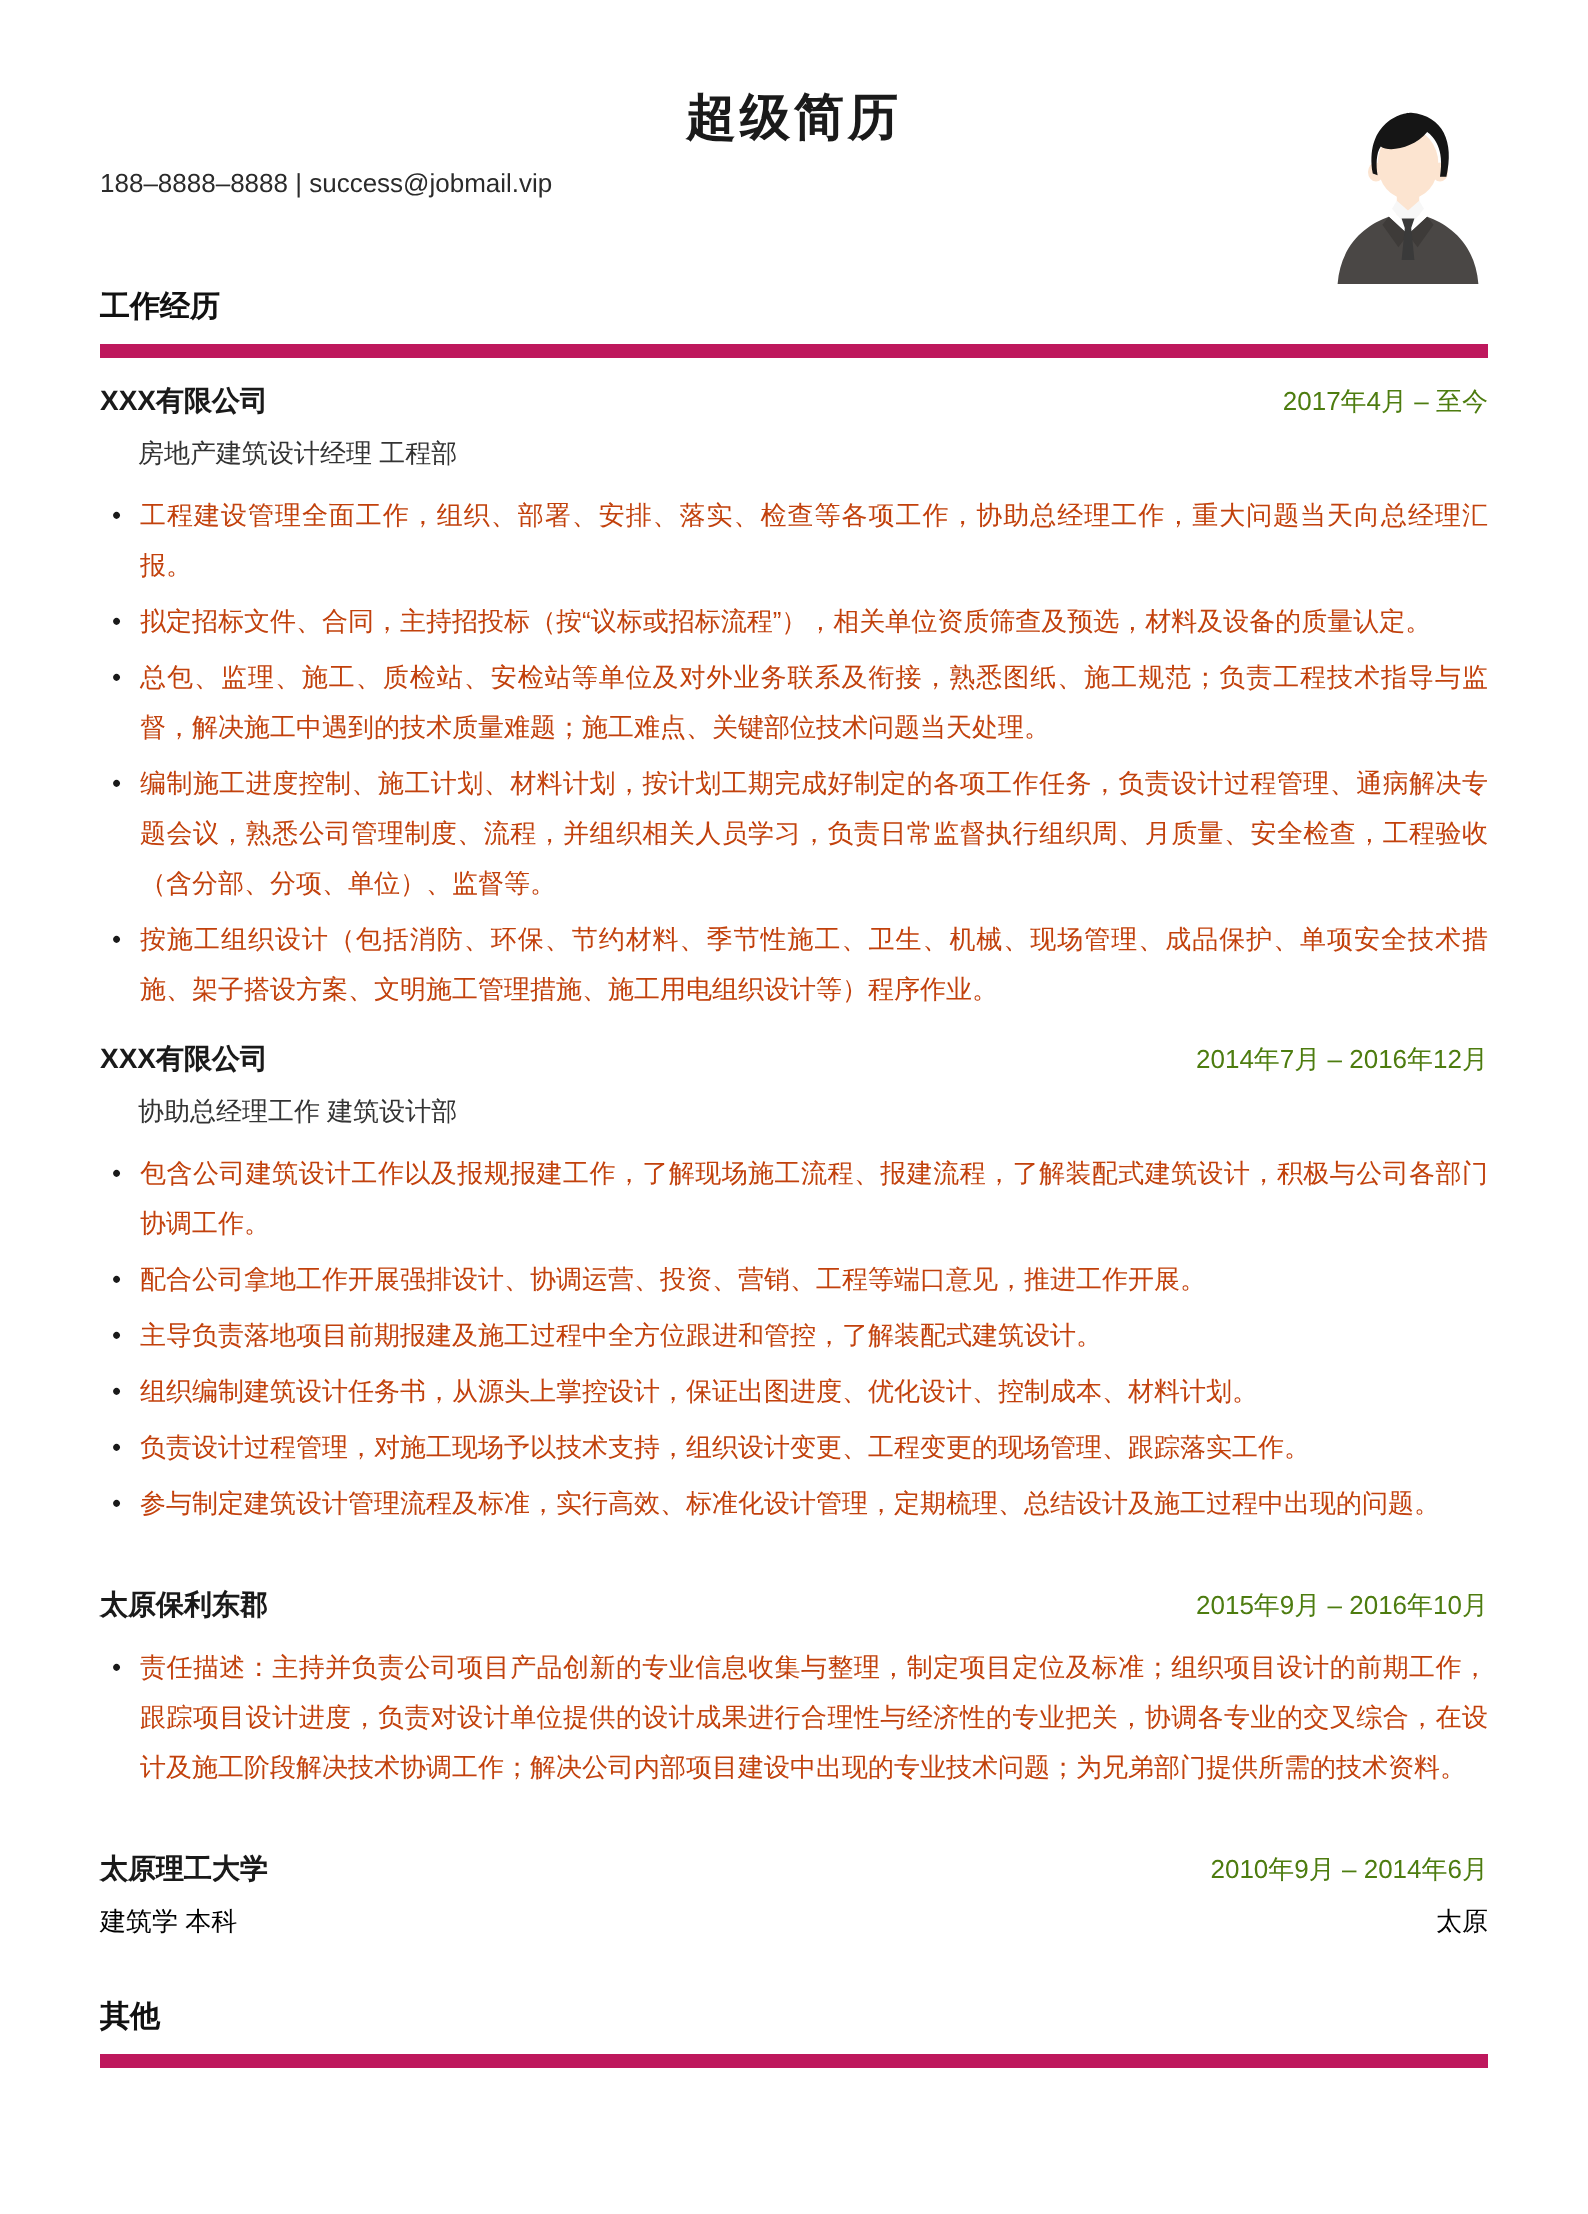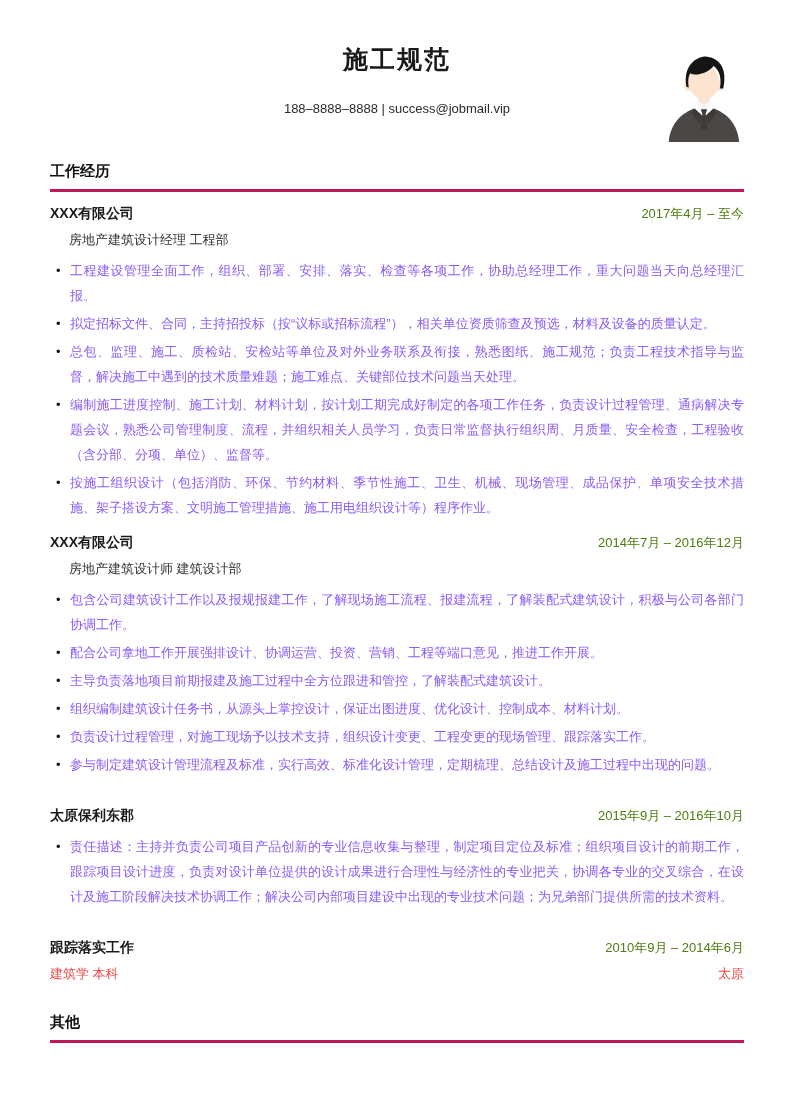--- a/index.html
+++ b/index.html
@@ -21,86 +21,86 @@
   .resume-title {
     margin: 0;
     text-align: center;
     font-size: 25px;
     font-weight: 700;
     color: #1a1a1a;
     letter-spacing: 2px;
     line-height: 30px;
   }
   .contact-line {
-    margin-top: 27px;
-    text-align: center;
+    margin-top: 10px;
+    text-align: left;
     font-size: 13px;
     color: #2b2b2b;
   }
   .avatar {
     position: absolute;
     top: 50px;
     right: 50px;
     width: 80px;
     height: 92px;
     overflow: hidden;
     background: #ffffff;
   }
   section { margin-top: 30px; }
   section.first { margin-top: 46px; }
   .sec-title {
     font-size: 15px;
     font-weight: 700;
     color: #111111;
     padding-bottom: 9px;
-    border-bottom: 3px solid #be185d;
+    border-bottom: 7px solid #be185d;
     line-height: 18px;
   }
   .row {
     display: flex;
     justify-content: space-between;
     align-items: baseline;
     margin-top: 13px;
     text-align: right;
   }
   .row.tight { margin-top: 8px; }
   .company { font-size: 14px; font-weight: 700; color: #1a1a1a; }
   .date { font-size: 13px; color: #4d7c0f; white-space: nowrap; }
   .role { margin-top: 8px; font-size: 13px; color: #333333; margin-left: 19px; }
-  .plain { font-size: 13px; color: #ef4444; }
+  .plain { font-size: 13px; color: #000000; }
   ul.bullets {
     list-style: none;
     margin: 9px 0 0 0;
     padding: 0;
   }
   ul.bullets li {
     position: relative;
     padding-left: 20px;
     font-size: 13px;
-    color: #8b5cf6;
+    color: #c2410c;
     line-height: 25px;
     margin-bottom: 3px;
     text-align: justify;
   }
   ul.bullets li::before {
     content: "\2022";
     position: absolute;
     left: 6px;
     top: 0;
     color: #1a1a1a;
   }
   .entry { margin-bottom: 14px; }
   .entry:last-child { margin-bottom: 0; }
 </style>
 </head>
 <body>
 
 <div class="page">
 
-  <h1 class="resume-title">施工规范</h1>
+  <h1 class="resume-title">超级简历</h1>
   <div class="contact-line">188–8888–8888 | success@jobmail.vip</div>
 
   <div class="avatar">
     <svg width="80" height="92" viewBox="0 0 100 115" xmlns="http://www.w3.org/2000/svg">
       <rect x="0" y="0" width="100" height="115" fill="#ffffff"></rect>
 
       <ellipse cx="30" cy="45" rx="5" ry="6" fill="#fce4d0"></ellipse>
       <ellipse cx="70" cy="45" rx="5" ry="6" fill="#fce4d0"></ellipse>
 
       <rect x="43" y="56" width="14" height="16" fill="#fce4d0"></rect>
@@ -136,21 +136,21 @@
         <li>编制施工进度控制、施工计划、材料计划，按计划工期完成好制定的各项工作任务，负责设计过程管理、通病解决专题会议，熟悉公司管理制度、流程，并组织相关人员学习，负责日常监督执行组织周、月质量、安全检查，工程验收（含分部、分项、单位）、监督等。</li>
         <li>按施工组织设计（包括消防、环保、节约材料、季节性施工、卫生、机械、现场管理、成品保护、单项安全技术措施、架子搭设方案、文明施工管理措施、施工用电组织设计等）程序作业。</li>
       </ul>
     </div>
 
     <div class="entry">
       <div class="row">
         <span class="company">XXX有限公司</span>
         <span class="date">2014年7月 – 2016年12月</span>
       </div>
-      <div class="role">房地产建筑设计师 建筑设计部</div>
+      <div class="role">协助总经理工作 建筑设计部</div>
       <ul class="bullets">
         <li>包含公司建筑设计工作以及报规报建工作，了解现场施工流程、报建流程，了解装配式建筑设计，积极与公司各部门协调工作。</li>
         <li>配合公司拿地工作开展强排设计、协调运营、投资、营销、工程等端口意见，推进工作开展。</li>
         <li>主导负责落地项目前期报建及施工过程中全方位跟进和管控，了解装配式建筑设计。</li>
         <li>组织编制建筑设计任务书，从源头上掌控设计，保证出图进度、优化设计、控制成本、材料计划。</li>
         <li>负责设计过程管理，对施工现场予以技术支持，组织设计变更、工程变更的现场管理、跟踪落实工作。</li>
         <li>参与制定建筑设计管理流程及标准，实行高效、标准化设计管理，定期梳理、总结设计及施工过程中出现的问题。</li>
       </ul>
     </div>
   </section>
@@ -165,21 +165,21 @@
       <ul class="bullets">
         <li>责任描述：主持并负责公司项目产品创新的专业信息收集与整理，制定项目定位及标准；组织项目设计的前期工作，跟踪项目设计进度，负责对设计单位提供的设计成果进行合理性与经济性的专业把关，协调各专业的交叉综合，在设计及施工阶段解决技术协调工作；解决公司内部项目建设中出现的专业技术问题；为兄弟部门提供所需的技术资料。</li>
       </ul>
     </div>
   </section>
 
   <section>
 
     <div class="entry">
       <div class="row">
-        <span class="company">跟踪落实工作</span>
+        <span class="company">太原理工大学</span>
         <span class="date">2010年9月 – 2014年6月</span>
       </div>
       <div class="row tight">
         <span class="plain">建筑学 本科</span>
         <span class="plain">太原</span>
       </div>
     </div>
   </section>
 
   <section>

